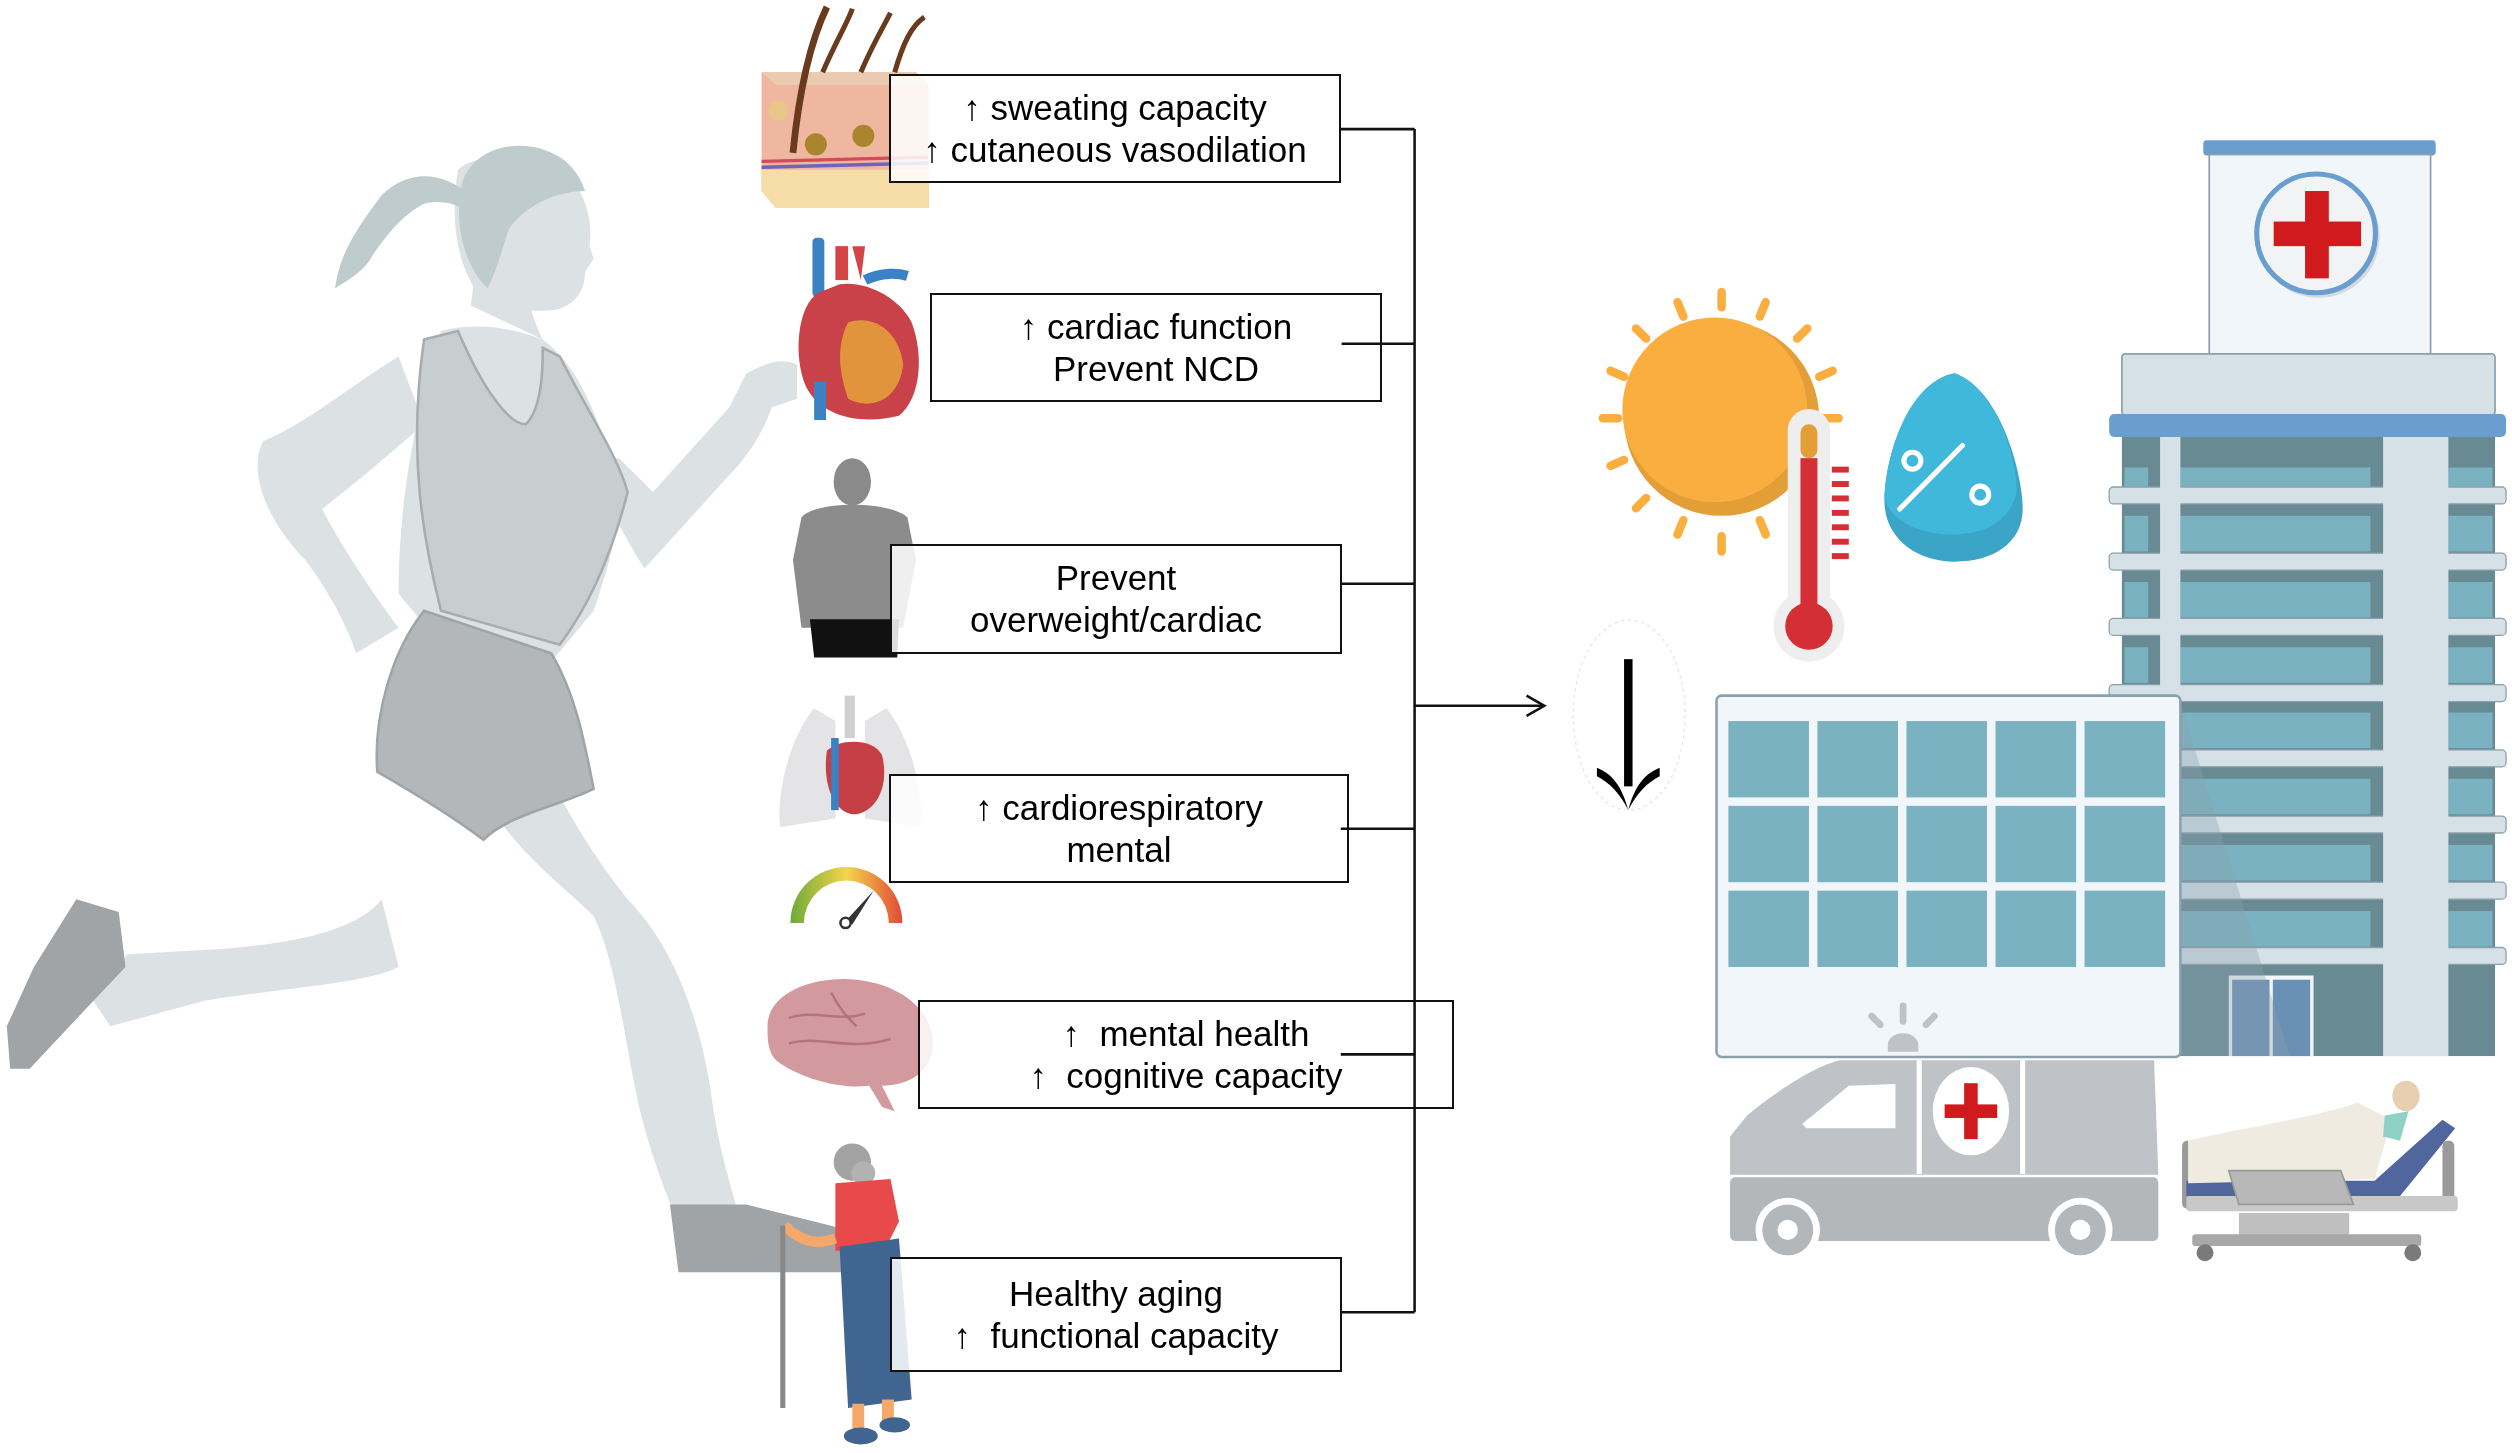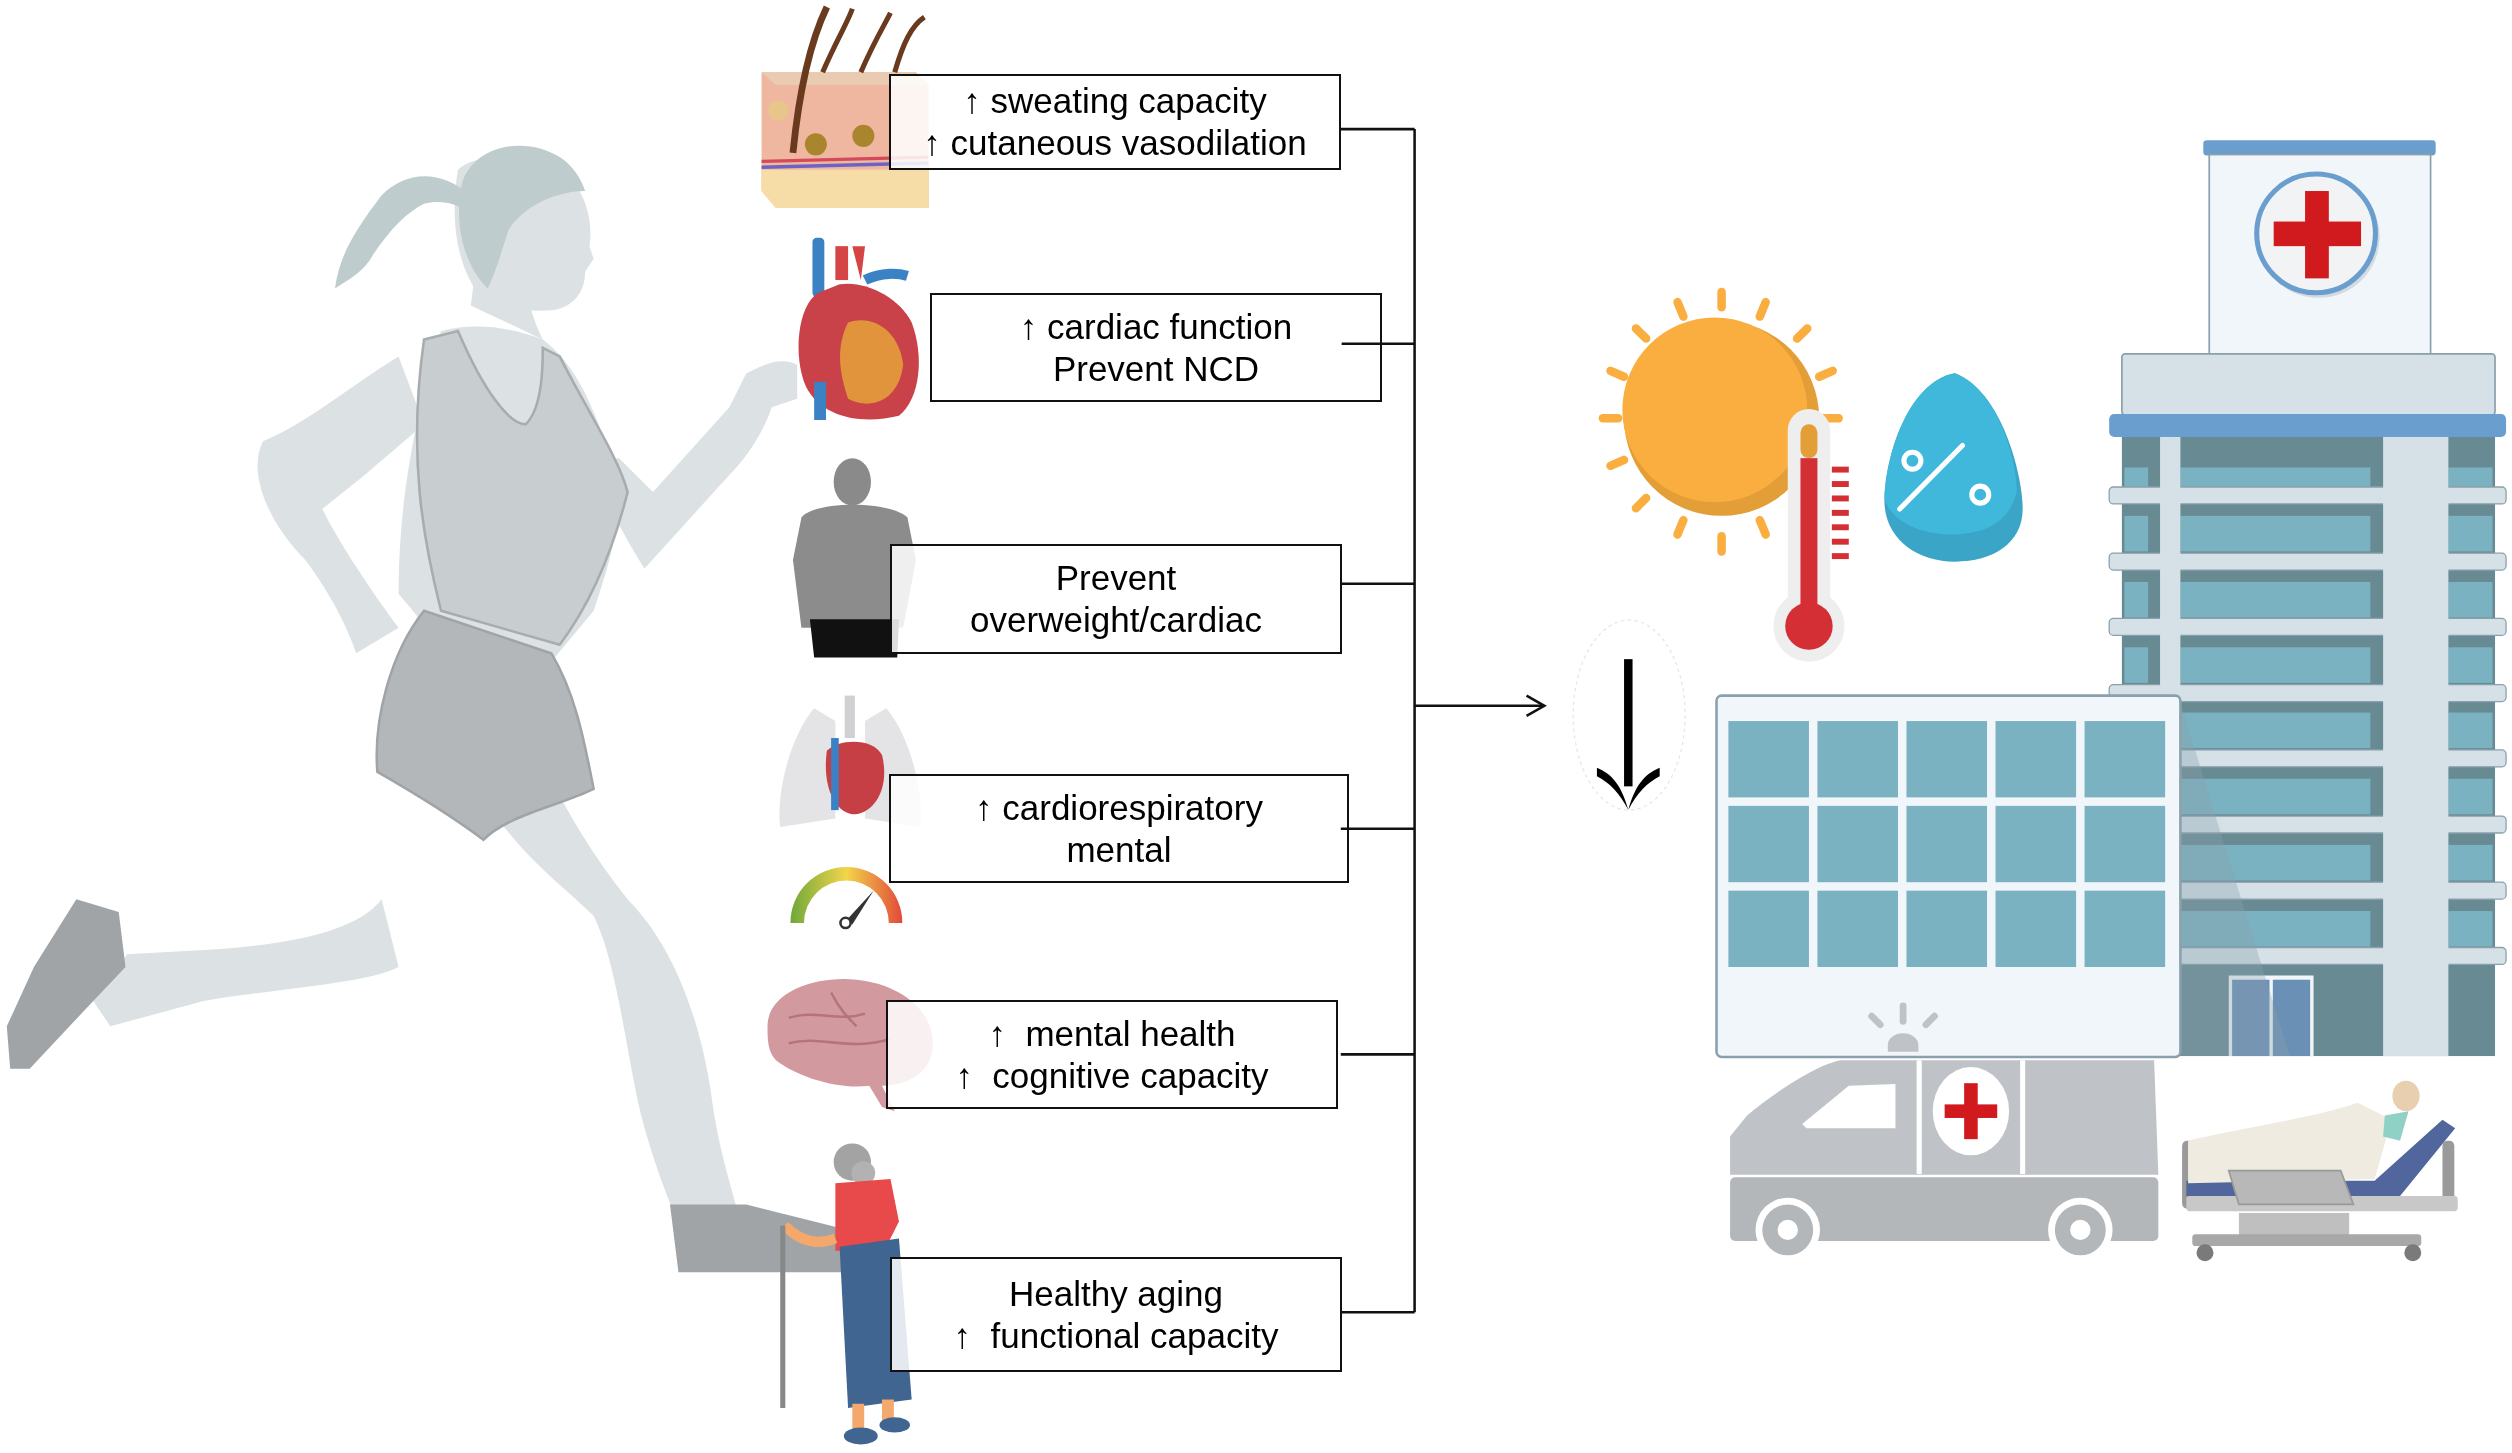--- a/index.html
+++ b/index.html
@@ -112,37 +112,37 @@
     <path d="M985 1460 C 960 1470 940 1460 925 1445" stroke="#F5A86C" stroke-width="12" fill="none"></path>
     <rect x="920" y="1445" width="6" height="215" fill="#888"></rect>
     <path d="M990 1470 L 1060 1460 L 1075 1650 L 1000 1660 Z" fill="#3F6590"></path>
     <rect x="1005" y="1655" width="14" height="30" fill="#F5A86C"></rect>
     <rect x="1040" y="1650" width="14" height="30" fill="#F5A86C"></rect>
     <ellipse cx="1015" cy="1693" rx="20" ry="10" fill="#3F6590"></ellipse>
     <ellipse cx="1055" cy="1680" rx="18" ry="9" fill="#3F6590"></ellipse>
   </g>
 </svg>
 
-<div class="box" style="left:889px;top:74px;width:452px;height:96px;">
+<div class="box" style="left:889px;top:74px;width:452px;height:109px;">
   <span>↑ sweating capacity</span>
   <span>↑ cutaneous vasodilation</span>
 </div>
 <div class="box" style="left:930px;top:293px;width:452px;height:109px;">
   <span>↑ cardiac function</span>
   <span>Prevent NCD</span>
 </div>
 <div class="box" style="left:890px;top:528px;width:452px;height:110px;margin-top:16px;">
   <span>Prevent</span>
   <span>overweight/cardiac</span>
 </div>
 <div class="box" style="left:889px;top:774px;width:460px;height:109px;">
   <span>↑ cardiorespiratory</span>
   <span>mental</span>
 </div>
-<div class="box" style="left:886px;top:1000px;width:452px;height:109px;">
+<div class="box" style="left:918px;top:1000px;width:536px;height:109px;">
   <span>↑  mental health</span>
   <span>↑  cognitive capacity</span>
 </div>
 <div class="box" style="left:890px;top:1257px;width:452px;height:115px;">
   <span>Healthy aging</span>
   <span>↑  functional capacity</span>
 </div>
 
 <svg class="layer" width="2512" height="1454" viewBox="0 0 2962 1714">
   <g stroke="#111" stroke-width="3" fill="none">

